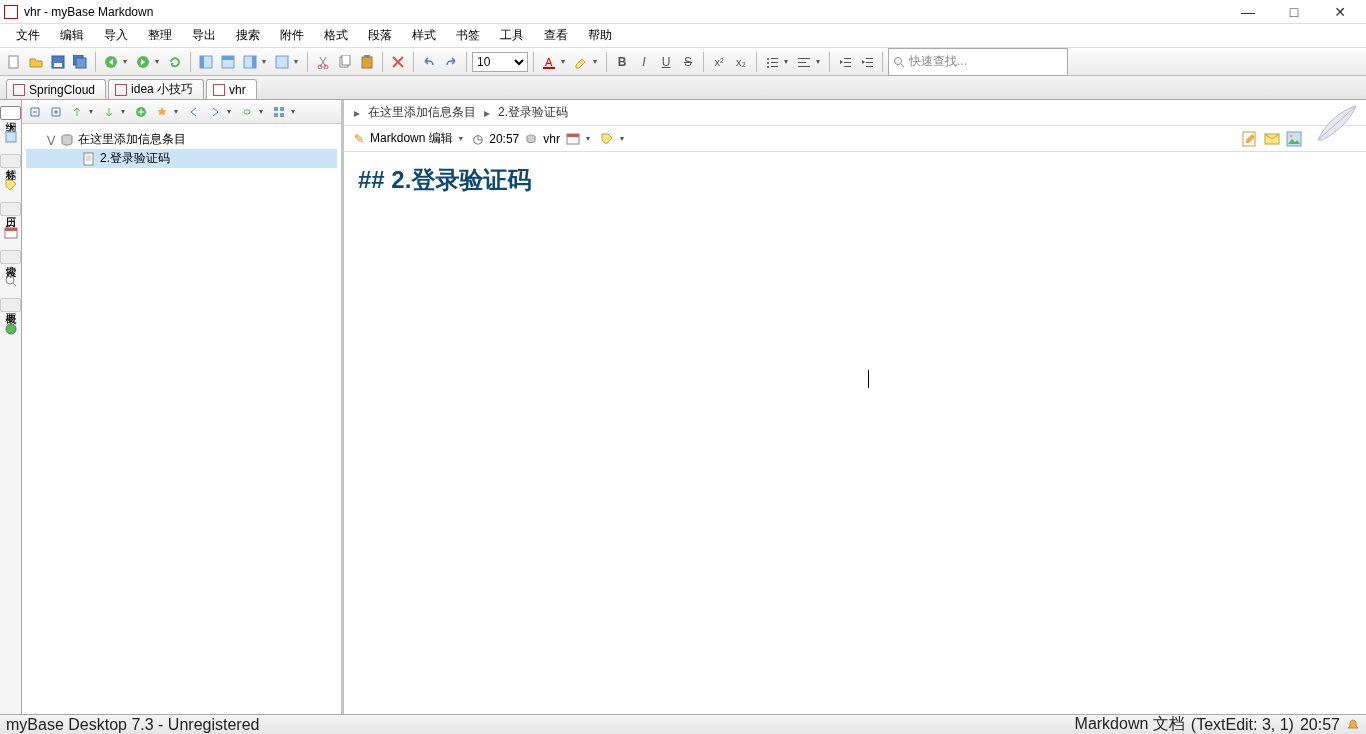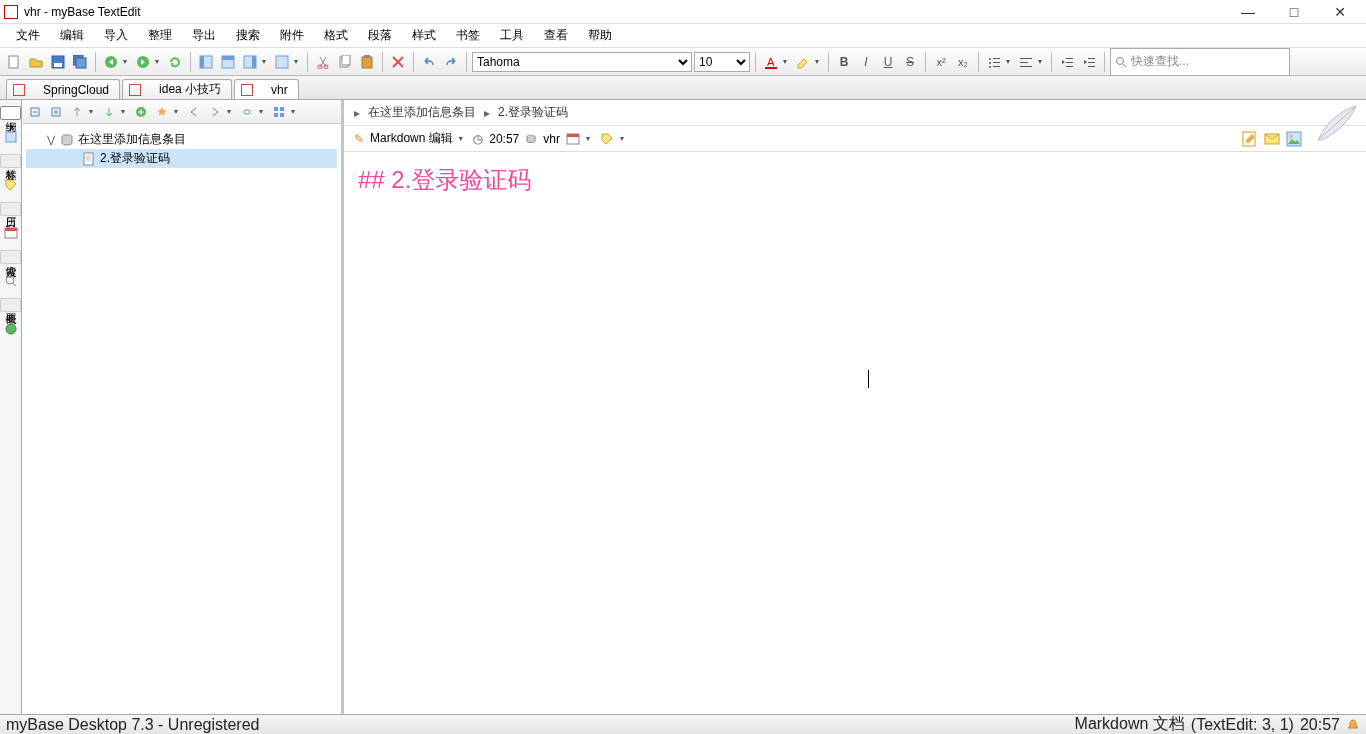--- a/index.html
+++ b/index.html
@@ -20,21 +20,21 @@
 .tb-drop { width:8px; font-size:8px; color:#555; }
 
 .toolbar select { height:20px; border:1px solid #aaa; background:#fff; font-size:12px; }
 .font-name { width:220px; }
 .font-size { width:56px; }
 
 .search-box { height:28px; border:1px solid #aaa; background:#fff; padding:0 4px; font-size:12px; width:180px; color:#888; display:flex; align-items:center; }
 .search-box svg { margin-right:4px; }
 
 .tabstrip { height: 24px; background: linear-gradient(#f5f5f5,#e5e5e5); border-bottom:1px solid #aaa; display:flex; align-items:flex-end; padding-left:6px; gap:2px; }
-.doc-tab { height:20px; background: linear-gradient(#fff,#eee); border:1px solid #aaa; border-bottom:none; border-radius:3px 3px 0 0; padding:0 10px 0 6px; display:flex; align-items:center; gap:18px; font-size:12px; }
+.doc-tab { height:20px; background: linear-gradient(#fff,#eee); border:1px solid #aaa; border-bottom:none; border-radius:3px 3px 0 0; padding:0 10px 0 6px; display:flex; align-items:center; gap:4px; font-size:12px; }
 .doc-tab.active { background:#fff; }
 .doc-tab .tab-icon { width:12px; height:12px; border:1px solid #c44; }
 
 .workspace { display:flex; height: calc(734px - 24px - 24px - 28px - 24px - 20px); background: repeating-linear-gradient(90deg,#d0d0d0,#d0d0d0 1px,#c8c8c8 1px,#c8c8c8 2px); }
 
 .sidebar-tabs { width:22px; background:#f5f5f5; border-right:1px solid #aaa; display:flex; flex-direction:column; align-items:center; padding-top:6px; gap:10px; }
 .side-tab { writing-mode: vertical-rl; font-size:11px; padding:6px 2px; background:#eee; border:1px solid #ccc; border-radius:2px; }
 .side-tab.active { background:#fff; border-color:#888; }
 .side-icon { width:14px; height:14px; }
 
@@ -52,34 +52,34 @@
 .breadcrumb { height:26px; display:flex; align-items:center; gap:8px; padding:0 10px; border-bottom:1px solid #ddd; font-size:12px; color:#333; }
 .breadcrumb .sep { color:#666; }
 .feather { position:absolute; right:6px; top:2px; width:48px; height:44px; }
 
 .editor-bar { height:26px; display:flex; align-items:center; gap:6px; padding:0 10px; border-bottom:1px solid #ddd; font-size:12px; }
 .editor-bar .pencil { color:#d68b00; }
 .editor-bar .clock { color:#555; }
 .editor-bar .right-icons { margin-left:auto; display:flex; gap:6px; margin-right:54px; }
 
 .editor-body { flex:1; padding:12px 14px; font-family: Tahoma, sans-serif; position:relative; }
-.md-heading { font-size:24px; font-weight:normal; color:#ec4899; }
+.md-heading { font-size:24px; font-weight:bold; color:#0c4a6e; }
 .cursor-caret { position:absolute; left:524px; top:218px; width:1px; height:18px; background:#000; }
 
 .statusbar { height:20px; background:linear-gradient(#f5f5f5,#e5e5e5); border-top:1px solid #aaa; display:flex; align-items:center; padding:0 6px; font-size:16px; color:#222; }
 .statusbar .right { margin-left:auto; display:flex; align-items:center; gap:6px;justify-content:center; }
 
 svg { display:block; }
 </style>
 </head>
 <body>
 
 <div class="titlebar">
   <span class="app-icon"></span>
-  <span class="title-text">vhr - myBase TextEdit</span>
+  <span class="title-text">vhr - myBase Markdown</span>
   <div class="win-btns">
     <span class="win-btn">—</span>
     <span class="win-btn">□</span>
     <span class="win-btn">✕</span>
   </div>
 </div>
 
 <div class="menubar">
   <span>文件</span>
   <span>编辑</span>
@@ -198,21 +198,20 @@
       <svg width="14" height="14">
         <path d="M11 10a4 4 0 0 0-4-4H3m0 0l3-3M3 6l3 3" fill="none" stroke="#4a7ec9" stroke-width="1.5"></path>
       </svg>
     </div>
   <div class="tb-btn">
       <svg width="14" height="14">
         <path d="M3 10a4 4 0 0 1 4-4h4m0 0l-3-3m3 3l-3 3" fill="none" stroke="#4a7ec9" stroke-width="1.5"></path>
       </svg>
     </div>
   <div class="tb-sep"></div>
-  <select class="font-name"><option>Tahoma</option></select>
   <select class="font-size"><option>10</option></select>
   <div class="tb-sep"></div>
   <div class="tb-btn">
       <svg width="14" height="14">
         <text x="3" y="11" font-size="11" fill="#d00">A</text>
         <rect x="1" y="12" width="12" height="2" fill="#d00"></rect>
       </svg>
     </div>
     <span class="tb-drop">▾</span>
   <div class="tb-btn">

